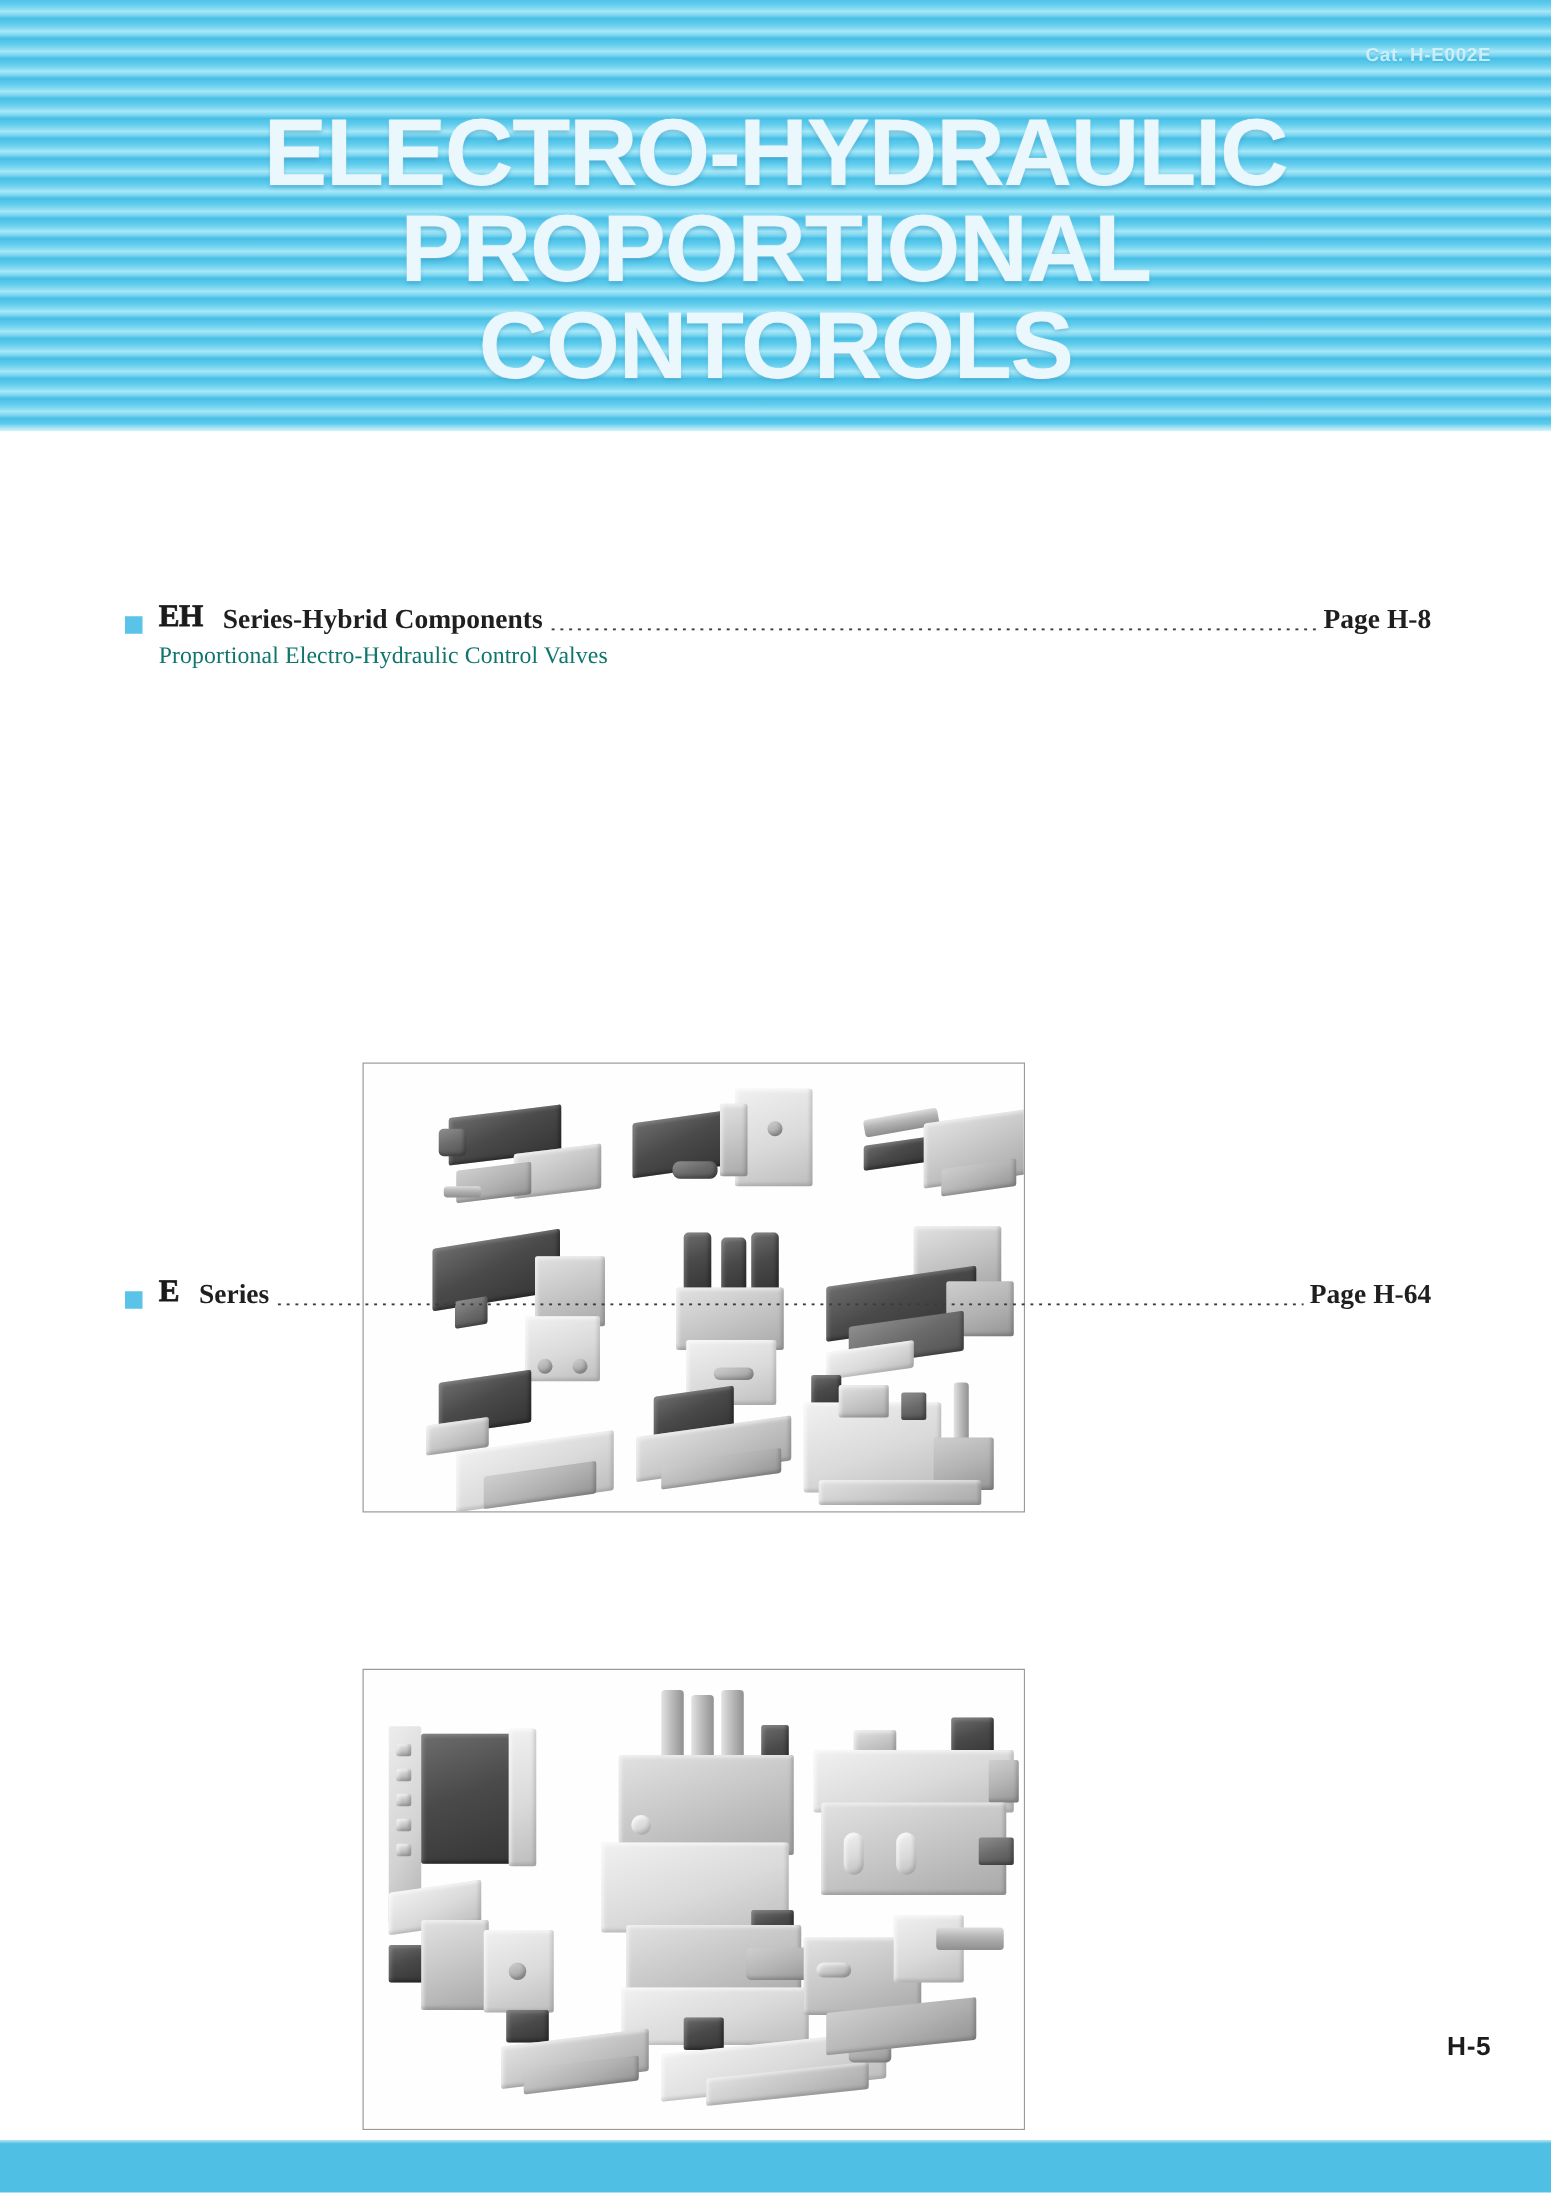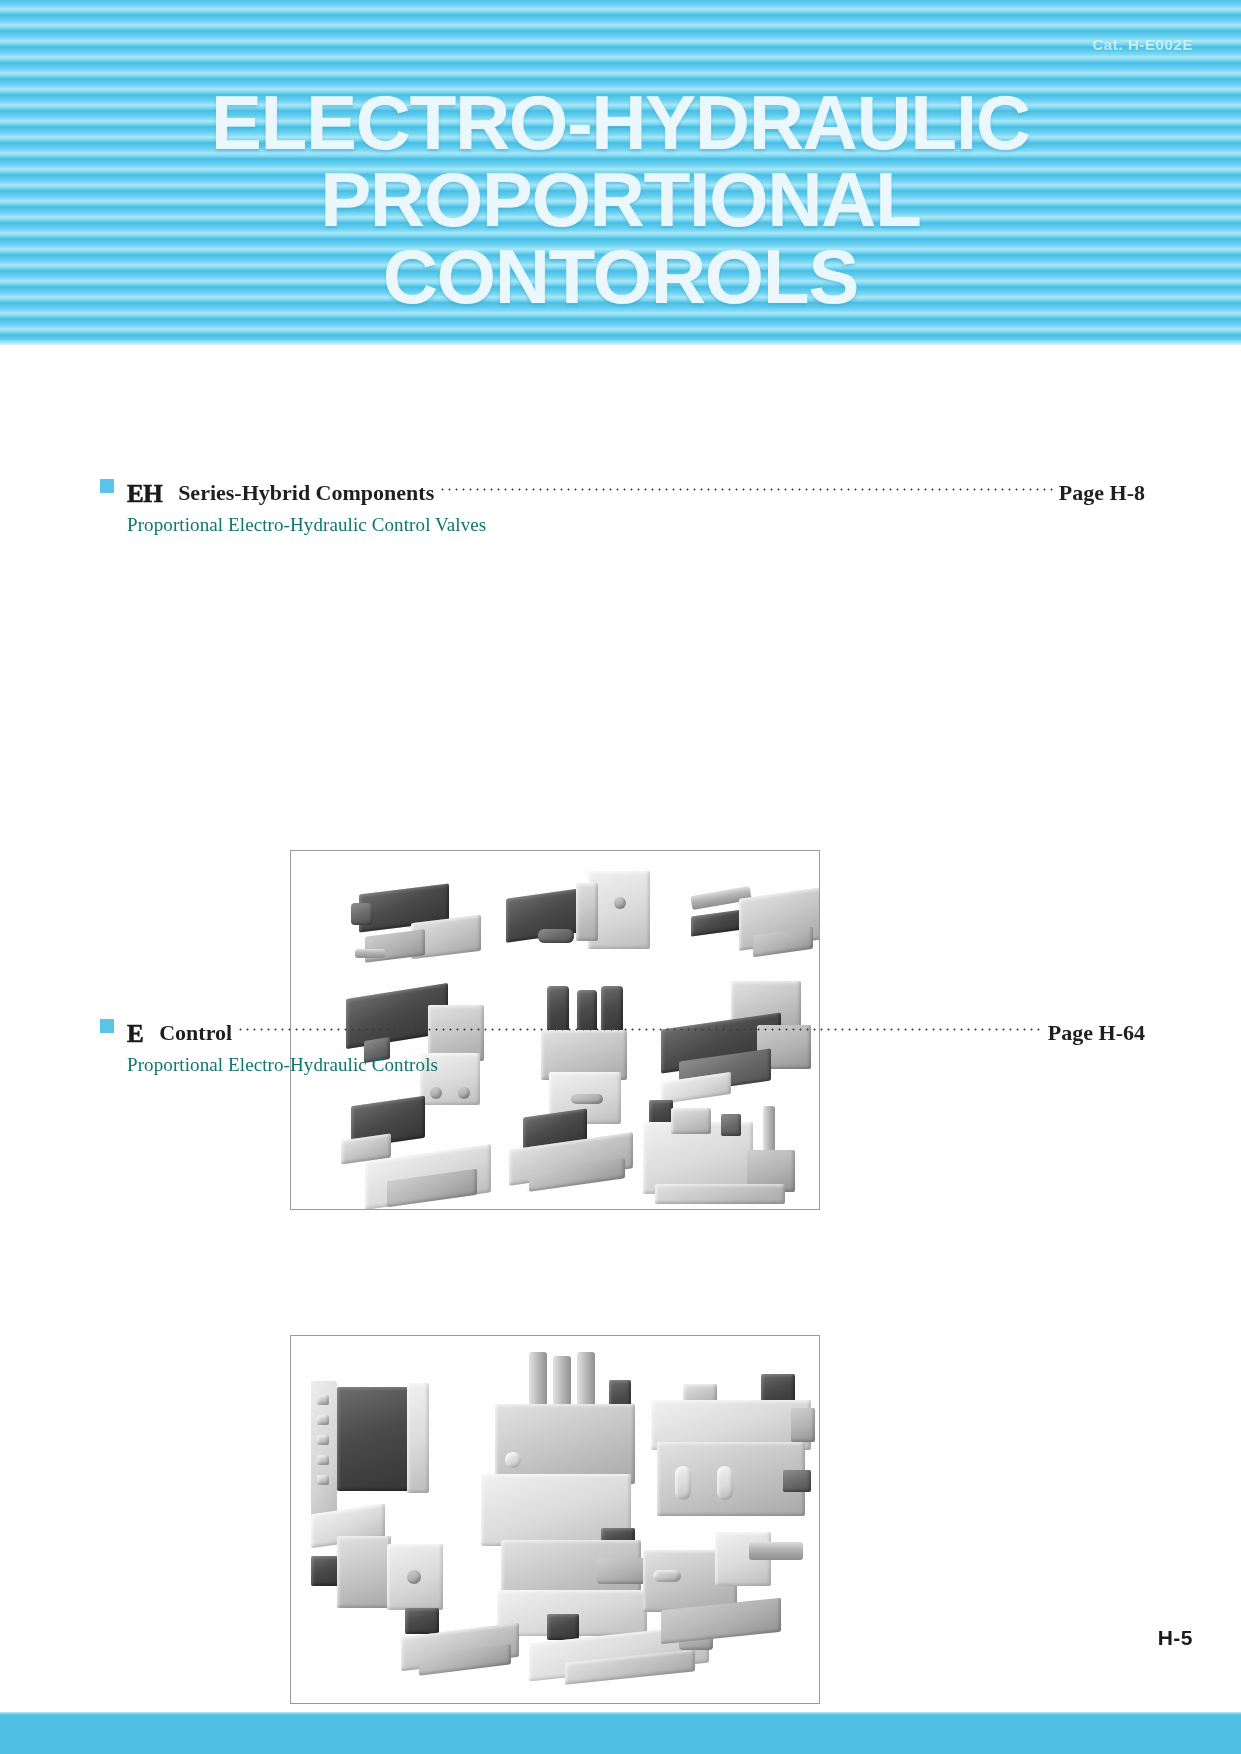--- a/index.html
+++ b/index.html
@@ -91,21 +91,21 @@
   .toc-entry {
     position: absolute;
     left: 100px;
     width: 1045px;
   }
   .toc-entry.first { top: 135px; }
   .toc-entry.second { top: 675px; }
 
   .toc-line {
     display: flex;
-    align-items: flex-start;
+    align-items: flex-end;
     width: 100%;
   }
 
   .bullet-square {
     width: 14px;
     height: 14px;
     background: #59c3e8;
     flex: 0 0 auto;
     position: relative;
     top: -1px;
@@ -360,25 +360,24 @@
         <div class="blk body-light" style="left:12px;top:88px;width:130px;height:20px;"></div>
       </div>
 
     </div>
   </div>
 
   <div class="toc-entry second">
     <div class="toc-line">
       <span class="bullet-square"></span>
       <span class="series-code">E</span>
-      <span class="series-label">Control</span>
+      <span class="series-label">Series</span>
       <span class="dot-leader"></span>
       <span class="page-ref">Page H-64</span>
     </div>
-    <div class="toc-sub">Proportional Electro-Hydraulic Controls</div>
   </div>
 
   <div class="figure-box fig-2">
     <div class="fig-inner">
 
       <div class="part" style="left:20px;top:45px;width:130px;height:165px;">
         <div class="blk plate" style="left:0px;top:0px;width:26px;height:158px;"></div>
         <div class="blk coil-dark" style="left:26px;top:6px;width:86px;height:104px;"></div>
         <div class="blk body-pale" style="left:96px;top:2px;width:22px;height:110px;"></div>
         <div class="blk body-light" style="left:6px;top:14px;width:12px;height:10px;"></div>

